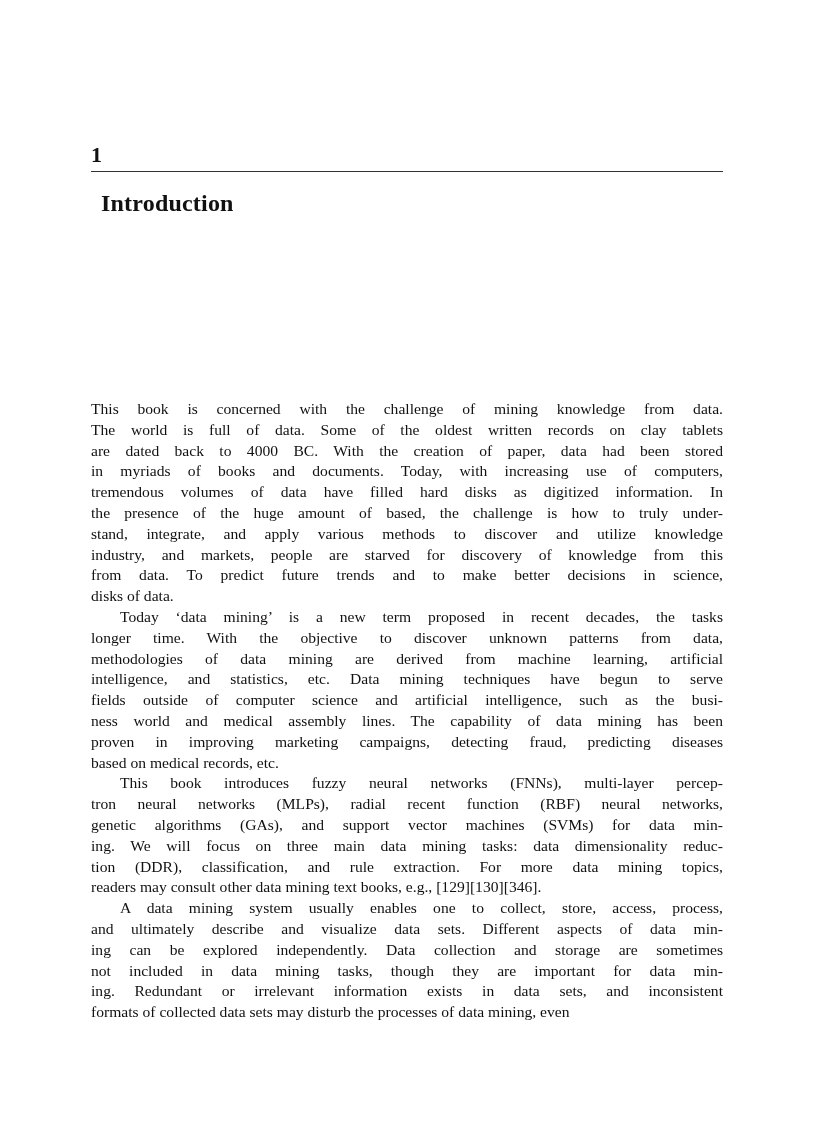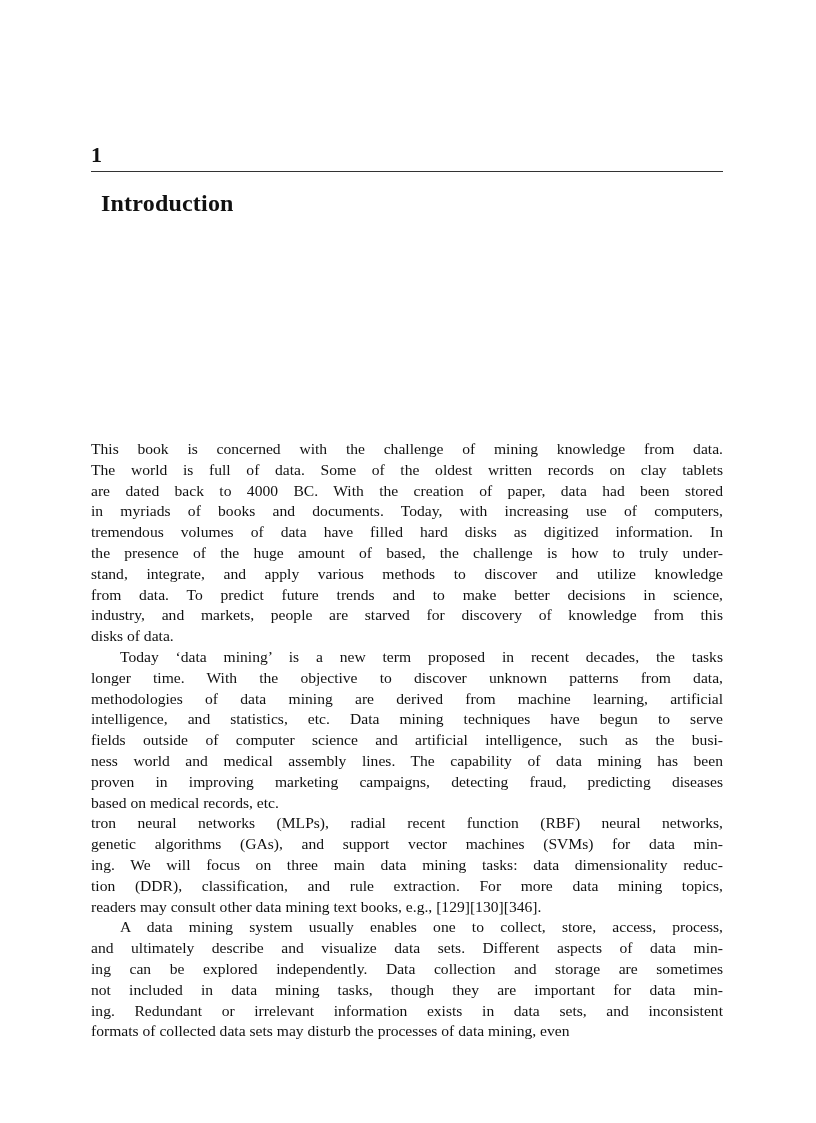--- a/index.html
+++ b/index.html
@@ -5,21 +5,21 @@
   html, body { margin: 0; padding: 0; background: #ffffff; }
   body { width: 816px; height: 1123px; position: relative; overflow: hidden;
          font-family: "DejaVu Serif", "Liberation Serif", serif; color: #111; }
   .page { position: absolute; left: 0; top: 0; width: 816px; height: 1123px; }
   .chapter-number { position: absolute; left: 91px; top: 142px; font-size: 22px; font-weight: bold;
                     font-family: "Liberation Serif", serif; line-height: 26px; }
   .chapter-rule { position: absolute; left: 91px; top: 171px; width: 632px; height: 0;
                   border-top: 1px solid #333; }
   .chapter-title { position: absolute; left: 101px; top: 188px; font-size: 24px; font-weight: bold;
                    font-family: "Liberation Serif", serif; line-height: 30px; letter-spacing: 0.2px; }
-  .body-text { position: absolute; left: 91px; top: 399px; width: 632px; margin-top: 40px; }
+  .body-text { position: absolute; left: 91px; top: 399px; width: 632px; }
   .line { display: block; height: 20.8px; line-height: 20.8px; font-size: 15.6px;
           font-family: "Liberation Serif", serif; white-space: nowrap; text-align: justify;
           text-align-last: justify; }
   .line.last { text-align-last: left; }
   .line.indent { padding-left: 29px; }
 </style>
 </head>
 <body>
 
 <div class="page">
@@ -29,35 +29,36 @@
 
   <div class="body-text" id="body-text">
       <div>
         <span class="line">This book is concerned with the challenge of mining knowledge from data.</span>
         <span class="line">The world is full of data. Some of the oldest written records on clay tablets</span>
         <span class="line">are dated back to 4000 BC. With the creation of paper, data had been stored</span>
         <span class="line">in myriads of books and documents. Today, with increasing use of computers,</span>
         <span class="line">tremendous volumes of data have filled hard disks as digitized information. In</span>
         <span class="line">the presence of the huge amount of based, the challenge is how to truly under-</span>
         <span class="line">stand, integrate, and apply various methods to discover and utilize knowledge</span>
+        <span class="line">industry, and markets, people are starved for discovery of knowledge from this</span>
         <span class="line">from data. To predict future trends and to make better decisions in science,</span>
-        <span class="line">industry, and markets, people are starved for discovery of knowledge from this</span>
         <span class="line last">disks of data.</span>
       </div>
       <div>
         <span class="line indent">Today ‘data mining’ is a new term proposed in recent decades, the tasks</span>
         <span class="line">longer time. With the objective to discover unknown patterns from data,</span>
         <span class="line">methodologies of data mining are derived from machine learning, artificial</span>
         <span class="line">intelligence, and statistics, etc. Data mining techniques have begun to serve</span>
         <span class="line">fields outside of computer science and artificial intelligence, such as the busi-</span>
         <span class="line">ness world and medical assembly lines. The capability of data mining has been</span>
         <span class="line">proven in improving marketing campaigns, detecting fraud, predicting diseases</span>
         <span class="line last">based on medical records, etc.</span>
       </div>
       <div>
+        <span class="line indent">This book introduces fuzzy neural networks (FNNs), multi-layer percep-</span>
         <span class="line">tron neural networks (MLPs), radial recent function (RBF) neural networks,</span>
         <span class="line">genetic algorithms (GAs), and support vector machines (SVMs) for data min-</span>
         <span class="line">ing. We will focus on three main data mining tasks: data dimensionality reduc-</span>
         <span class="line">tion (DDR), classification, and rule extraction. For more data mining topics,</span>
         <span class="line last">readers may consult other data mining text books, e.g., [129][130][346].</span>
       </div>
       <div>
         <span class="line indent">A data mining system usually enables one to collect, store, access, process,</span>
         <span class="line">and ultimately describe and visualize data sets. Different aspects of data min-</span>
         <span class="line">ing can be explored independently. Data collection and storage are sometimes</span>

